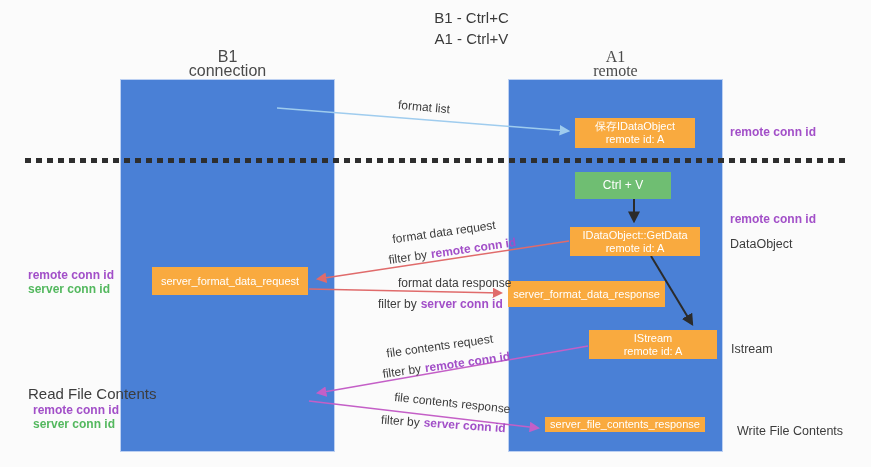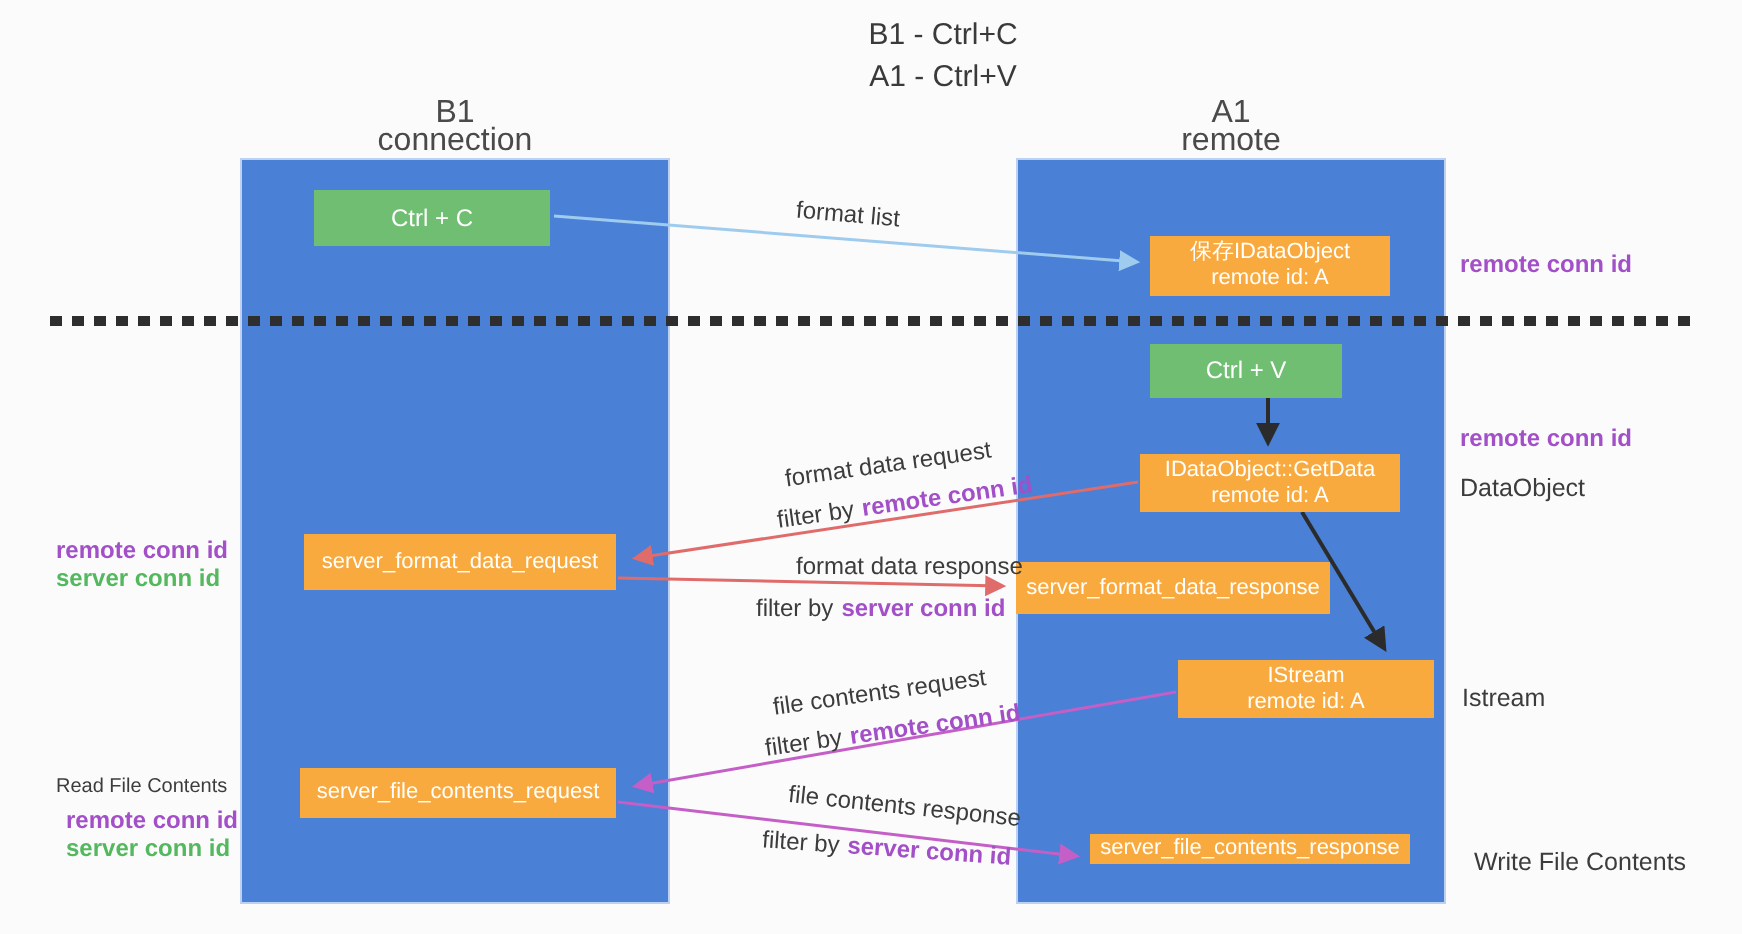--- a/index.html
+++ b/index.html
@@ -41,21 +41,21 @@
 
   <div class="title">
     <div>B1 - Ctrl+C</div>
     <div>A1 - Ctrl+V</div>
   </div>
 
   <div class="lane-header" style="left:120px;top:50px;width:215px;">
     <div>B1</div>
     <div>connection</div>
   </div>
-  <div class="lane-header" style="left:508px;top:50px;width:215px;">
+  <div class="lane-header" style="left:508px;top:50px;width:215px;font-family:Liberation Serif, serif;">
     <div>A1</div>
     <div>remote</div>
   </div>
 
   <div class="lane left"></div>
   <div class="lane right"></div>
 
   <svg class="arrows" width="871" height="467">
     <defs>
       <marker id="ah-blue" viewBox="0 0 10 10" refX="8" refY="5" markerWidth="7" markerHeight="7" orient="auto-start-reverse">
@@ -75,23 +75,20 @@
     <line x1="634" y1="199" x2="634" y2="221" stroke="#2b2b2b" stroke-width="2" marker-end="url(#ah-black)"></line>
     <line x1="651" y1="256" x2="692" y2="324" stroke="#2b2b2b" stroke-width="2" marker-end="url(#ah-black)"></line>
     <line x1="569" y1="241" x2="318" y2="279" stroke="#e06b6b" stroke-width="1.5" marker-end="url(#ah-red)"></line>
     <line x1="309" y1="289" x2="501" y2="293" stroke="#e06b6b" stroke-width="1.5" marker-end="url(#ah-red)"></line>
     <line x1="588" y1="346" x2="318" y2="393" stroke="#c45fc7" stroke-width="1.5" marker-end="url(#ah-mag)"></line>
     <line x1="309" y1="401" x2="538" y2="428" stroke="#c45fc7" stroke-width="1.5" marker-end="url(#ah-mag)"></line>
   </svg>
 
   <div class="dashed"></div>
 
-  <div class="node green" style="left:157px;top:95px;width:118px;height:28px;">
-    <div>Ctrl + C</div>
-  </div>
 
   <div class="node orange" style="left:575px;top:118px;width:120px;height:30px;">
     <div>保存IDataObject</div>
     <div>remote id: A</div>
   </div>
 
   <div class="node green" style="left:575px;top:172px;width:96px;height:27px;">
     <div>Ctrl + V</div>
   </div>
 
@@ -106,23 +103,20 @@
 
   <div class="node orange" style="left:508px;top:281px;width:157px;height:26px;">
     <div>server_format_data_response</div>
   </div>
 
   <div class="node orange" style="left:589px;top:330px;width:128px;height:29px;">
     <div>IStream</div>
     <div>remote id: A</div>
   </div>
 
-  <div class="node orange" style="left:150px;top:384px;width:158px;height:25px;">
-    <div>server_file_contents_request</div>
-  </div>
 
   <div class="node orange" style="left:545px;top:417px;width:160px;height:15px;">
     <div>server_file_contents_response</div>
   </div>
 
   <div class="lbl rot-list" style="left:398px;top:100px;">format list</div>
 
   <div class="lbl rot-up" style="left:392px;top:225px;">format data request</div>
   <div class="lbl rot-up" style="left:388px;top:244px;">
     <span class="fb">filter by</span><span class="purple">remote conn id</span>
@@ -144,17 +138,17 @@
   </div>
 
   <div class="lbl purple" style="left:730px;top:125px;">remote conn id</div>
   <div class="lbl purple" style="left:730px;top:212px;">remote conn id</div>
   <div class="lbl" style="left:730px;top:237px;font-size:12.5px;">DataObject</div>
   <div class="lbl" style="left:731px;top:342px;font-size:12.5px;">Istream</div>
   <div class="lbl" style="left:737px;top:424px;font-size:12.5px;">Write File Contents</div>
 
   <div class="lbl purple" style="left:28px;top:268px;">remote conn id</div>
   <div class="lbl greentx" style="left:28px;top:282px;">server conn id</div>
-  <div class="lbl" style="left:28px;top:387px;font-size:10px;">Read File Contents</div>
+  <div class="lbl" style="left:28px;top:387px;font-size:15px;">Read File Contents</div>
   <div class="lbl purple" style="left:33px;top:403px;">remote conn id</div>
   <div class="lbl greentx" style="left:33px;top:417px;">server conn id</div>
 
 </div>
 
 </body></html>

